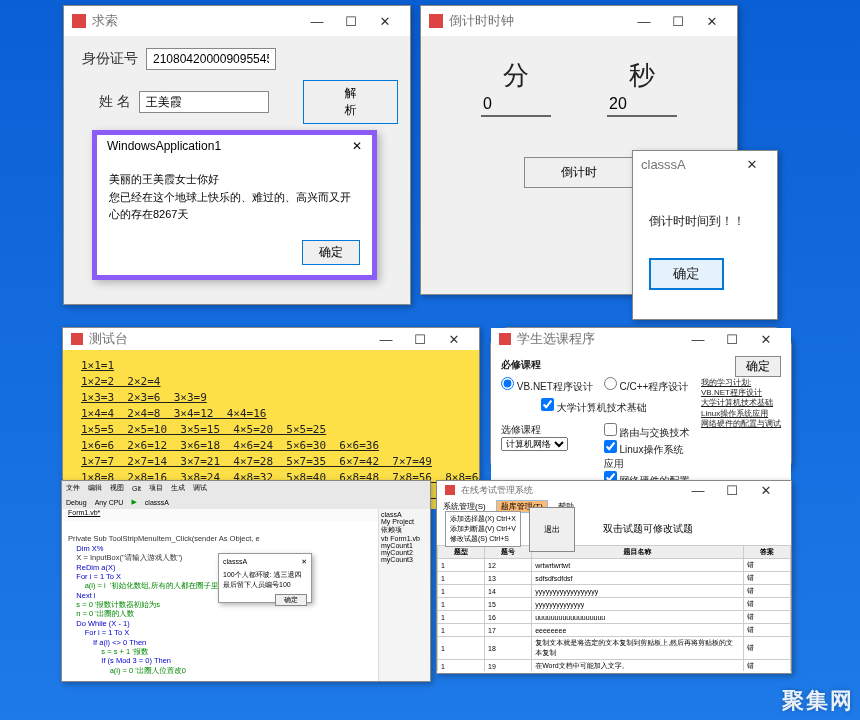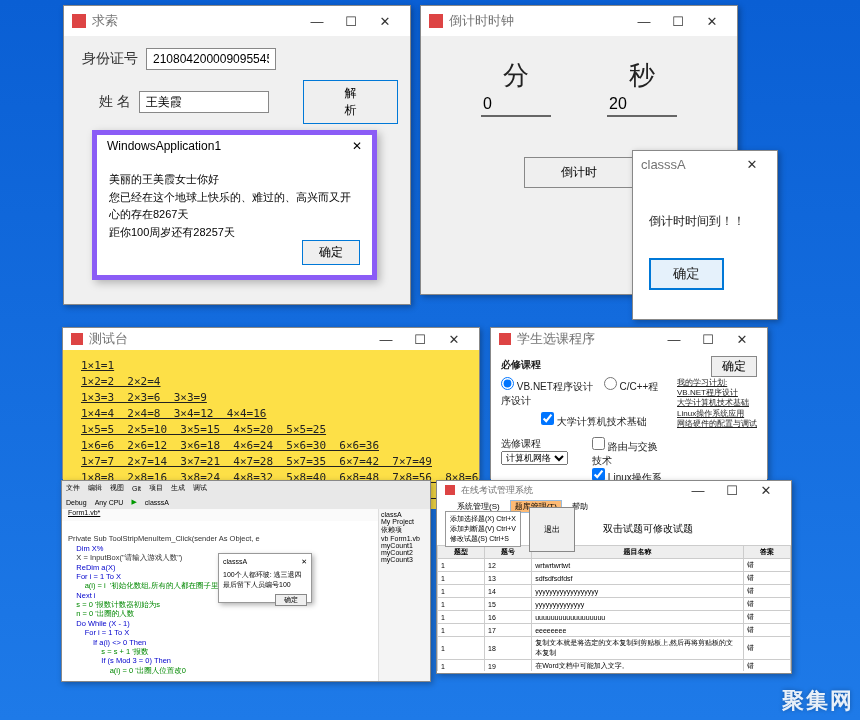--- a/index.html
+++ b/index.html
@@ -34,36 +34,36 @@
 
     
     .w3 { top: 150px; left: 632px; width: 146px; height: 170px; background: #fff; }
     .w3 .body { background: #fff; padding: 16px; }
 
     
     .w4 { top: 327px; left: 62px; width: 418px; height: 152px; background: #fff; }
     .w4 .body { background: #fde047; font-family: monospace; font-size: 11px; line-height: 1.45; white-space: pre; overflow: hidden; padding: 8px 18px; text-decoration: underline; }
 
     
-    .w5 { top: 327px; left: 490px; width: 278px; height: 152px; background: #fff; }
+    .w5 { top: 327px; left: 490px; width: 302px; height: 152px; background: #fff; border-radius: 20px; }
     .w5 .body { background: #fff; font-size: 10px; padding: 6px 10px; }
     .w5 .hdr { font-weight: bold; margin-bottom: 4px; }
 
     
     .w6 { top: 480px; left: 61px; width: 370px; height: 202px; background: #fff; font-size: 7px; overflow: hidden; }
     .w6 .toolbar { height: 14px; background: #e8e8e8; font-size: 7px; display: flex; align-items: center; padding: 0 4px; gap: 8px; }
     .w6 .code { font-family: Consolas, monospace; font-size: 7.5px; line-height: 1.25; padding: 4px 6px; color: #333; white-space: pre; }
     .kw { color: #0000cc; }
     .cmt { color: #008800; }
     .panel-right { position: absolute; right: 0; top: 28px; bottom: 0; width: 52px; background: #f4f4f4; border-left: 1px solid #ddd; font-size: 7px; padding: 2px; }
     .mini-dialog { position: absolute; top: 72px; left: 156px; width: 94px; height: 50px; background: #fff; border: 1px solid #999; box-shadow: 2px 2px 5px rgba(0,0,0,0.3); font-size: 7px; padding: 4px; }
 
     
     .w7 { top: 480px; left: 436px; width: 356px; height: 194px; background: #fff; font-size: 7px; }
-    .w7 .menubar { height: 14px; display: flex; align-items: center; gap: 10px; padding: 0 20px; font-size: 8px; }
+    .w7 .menubar { height: 14px; display: flex; align-items: center; gap: 10px; padding: 0 6px; font-size: 8px; }
     .w7 .toolbar2 { height: 32px; padding: 2px 8px; display: flex; align-items: center; gap: 8px; }
     .w7 .popup { border: 1px solid #999; background: #fff; font-size: 7px; line-height: 1.4; padding: 2px 4px; }
     .w7 table { border-collapse: collapse; font-size: 7px; width: 100%; }
     .w7 th, .w7 td { border: 1px solid #ccc; padding: 1px 3px; }
     .w7 th { background: #eee; }
 
     .watermark { position: absolute; bottom: 4px; right: 6px; color: rgba(255,255,255,0.9); font-size: 22px; font-weight: bold; text-shadow: 0 0 4px rgba(0,0,0,0.3); letter-spacing: 2px; }
   </style>
 </head>
 <body>
@@ -90,21 +90,20 @@
 </div>
 
 <div class="dialog1">
   <div class="dtitle">
     <span style="flex:1">WindowsApplication1</span>
     <span>✕</span>
   </div>
   <div class="dbody">
     <div>美丽的王美霞女士你好</div>
     <div>您已经在这个地球上快乐的、难过的、高兴而又开心的存在8267天</div>
-    <div>距你100周岁还有28257天</div>
   </div>
   <div class="dbtns"><button class="btn" style="border-color:#0078d7">确定</button></div>
 </div>
 
 <div class="win w2">
   <div class="titlebar">
     <span class="icon"></span>
     <span class="title">倒计时时钟</span>
     <span class="winbtn">—</span>
     <span class="winbtn">☐</span>

